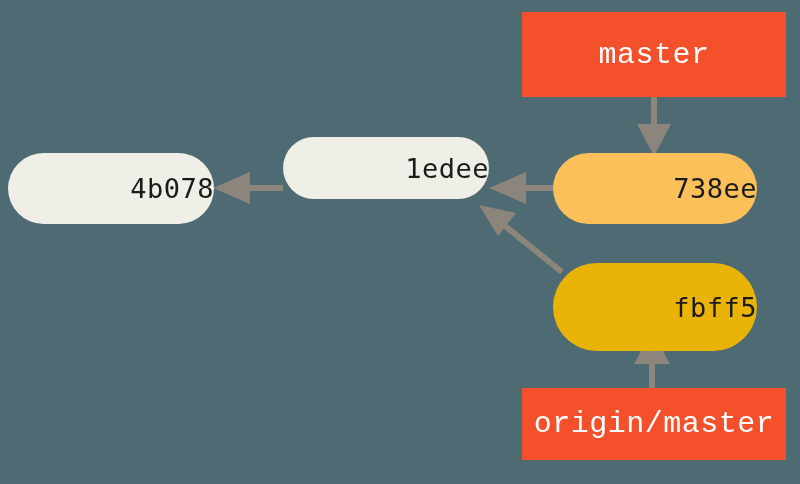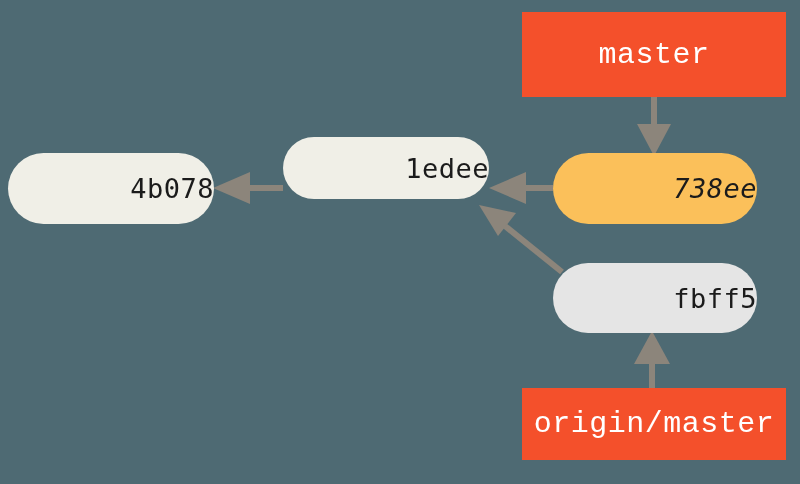--- a/index.html
+++ b/index.html
@@ -44,22 +44,22 @@
   }
   .ref {
     color: #ffffff;
     font-size: 30px;
     letter-spacing: 0.5px;
     font-family: Liberation Mono, monospace;
   }
   
   .n-4b078 { left: 8px;   top: 153px; width: 206px; height: 71px; background: #f0efe7; }
   .n-1edee { left: 283px; top: 137px; width: 206px; height: 62px; background: #f0efe7; }
-  .n-738ee { left: 553px; top: 153px; width: 204px; height: 71px; background: #fbc05a; font-style: italic; }
-  .n-fbff5 { left: 553px; top: 263px; width: 204px; height: 70px; background: #e5e5e5; }
+  .n-738ee { left: 553px; top: 153px; width: 204px; height: 71px; background: #fbc05a; }
+  .n-fbff5 { left: 553px; top: 263px; width: 204px; height: 88px; background: #eab308; }
   
   .r-master { left: 522px; top: 12px;  width: 264px; height: 85px; background: #f4502b; }
   .r-origin { left: 522px; top: 388px; width: 264px; height: 72px; background: #f4502b; }
 </style>
 </head>
 <body>
 
 <div id="canvas">
 
   <svg id="edge-layer" viewBox="0 0 800 484" width="800" height="484" xmlns="http://www.w3.org/2000/svg">

